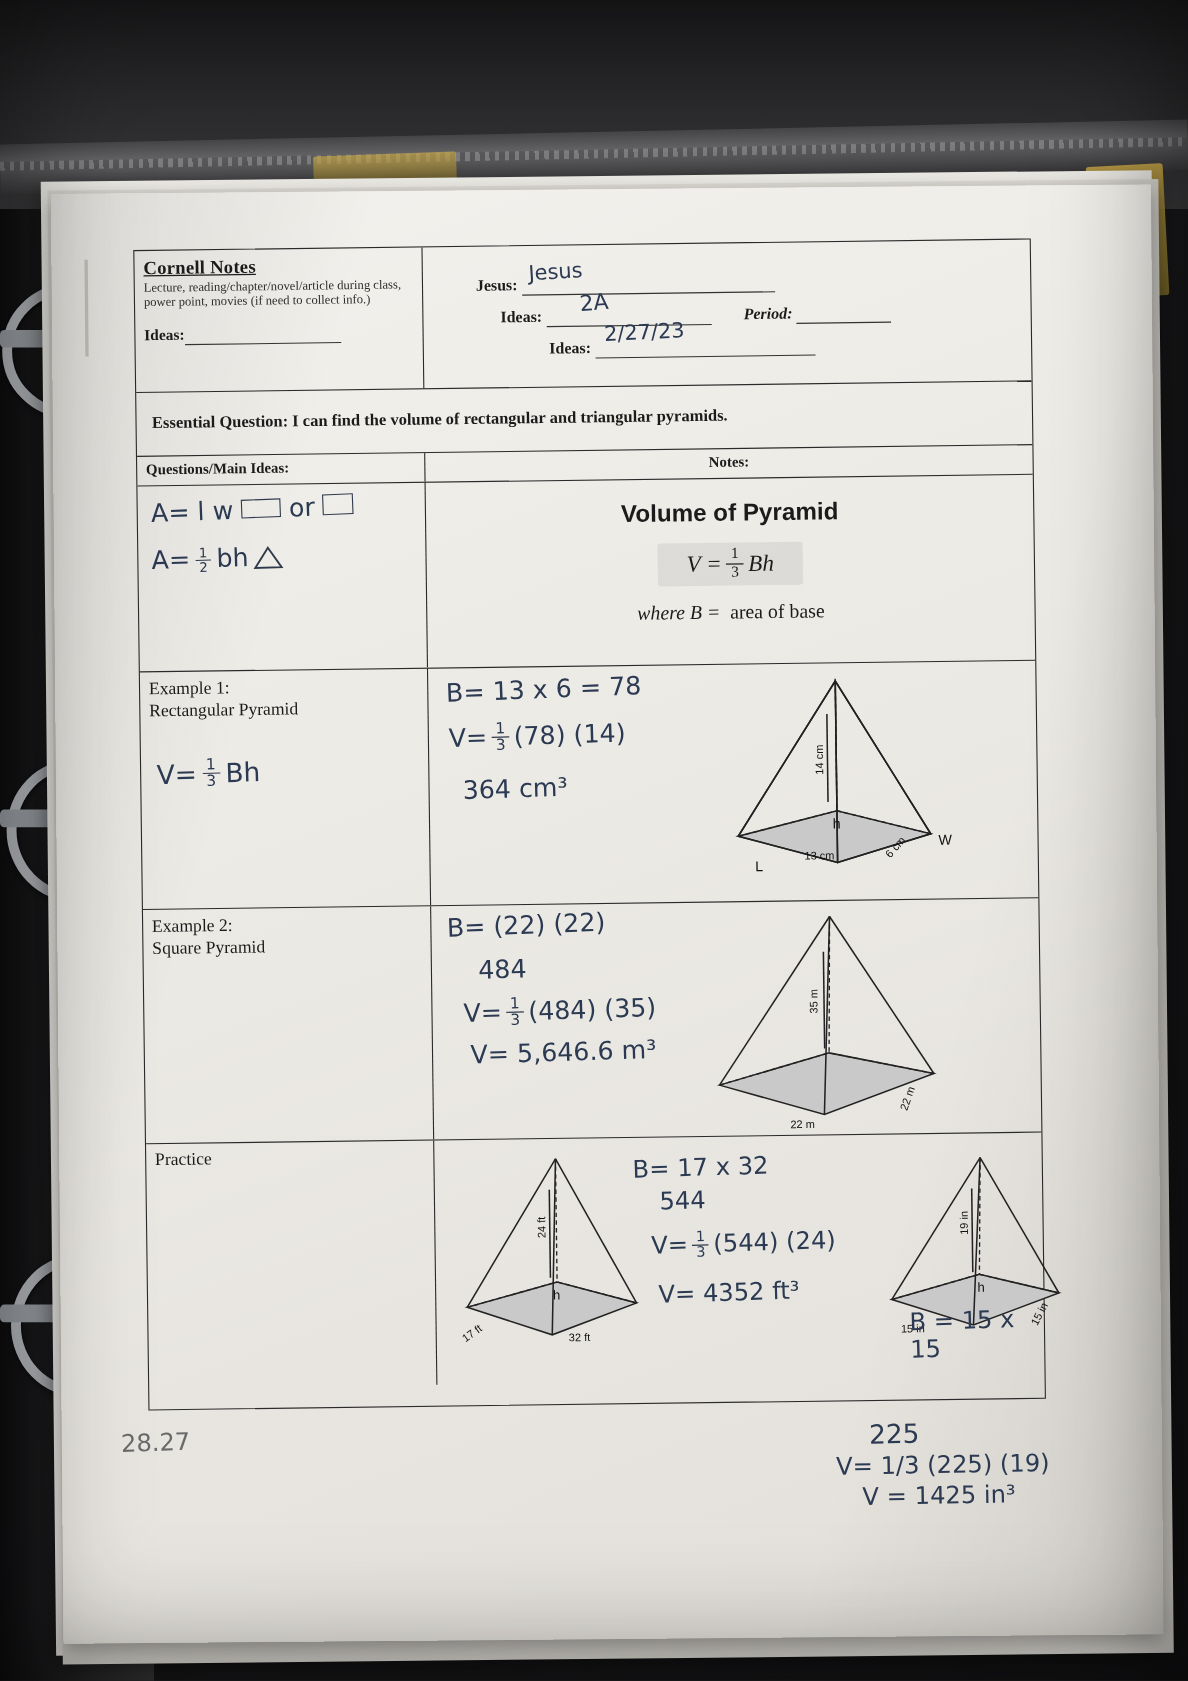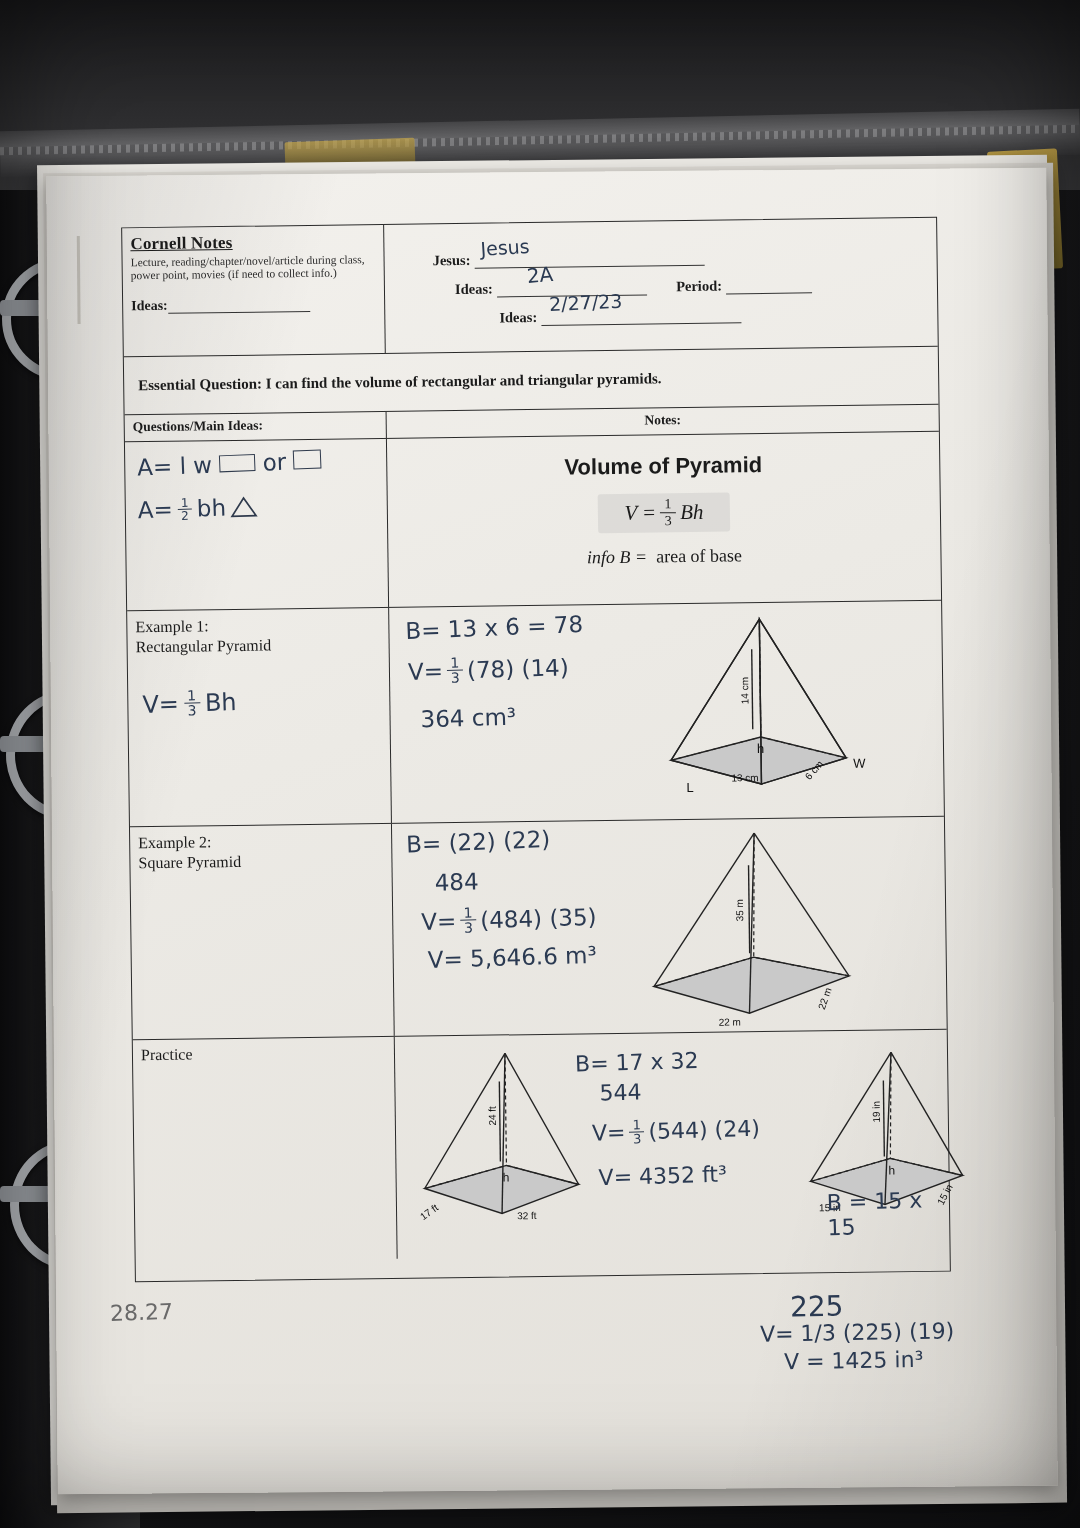--- a/index.html
+++ b/index.html
@@ -197,21 +197,21 @@
         <span class="lbl">Jesus:</span>
         <span class="ul" style="width:230px;position:relative;">
           <span class="hand blue" style="position:absolute;left:6px;top:-16px;font-size:19px;transform:rotate(-3deg);">Jesus</span>
         </span>
       </div>
       <div class="idrow" style="margin-top:12px;margin-left:62px;">
         <span class="lbl">Ideas:</span>
         <span class="ul" style="width:150px;position:relative;">
           <span class="hand blue" style="position:absolute;left:30px;top:-18px;font-size:20px;transform:rotate(-4deg);">2A</span>
         </span>
-        <span class="lbl" style="margin-left:26px;">Period:</span>
+        <span class="lbl" style="margin-left:26px;font-style:italic;">Period:</span>
         <span class="ul" style="width:86px;"></span>
       </div>
       <div class="idrow" style="margin-top:12px;margin-left:106px;">
         <span class="lbl">Ideas:</span>
         <span class="ul" style="width:200px;position:relative;">
           <span class="hand blue" style="position:absolute;left:8px;top:-18px;font-size:19px;transform:rotate(-2deg);">2/27/23</span>
         </span>
       </div>
     </div>
   </div>
@@ -253,21 +253,21 @@
         <div class="formula">
           <span><i>V</i> =</span>
           <span class="frac">
               <span class="num">1</span>
               <span class="bar"></span>
               <span class="den">3</span>
             </span>
           <span><i>Bh</i></span>
         </div>
       </div>
-      <div class="where"><i>info B =</i>&nbsp; area of base</div>
+      <div class="where"><i>where B =</i>&nbsp; area of base</div>
     </div>
   </div>
 
   <div class="row">
     <div class="cell-l" style="height:215px;">
       <div class="ex-label">Example 1:<br>Rectangular Pyramid</div>
       <div class="hand blue" style="position:absolute;left:14px;top:78px;font-size:24px;display:flex;align-items:center;gap:5px;transform:rotate(-1deg);">
         <span>V=</span>
         <span class="frac-h" style="font-size:14px;">
             <span>1</span>
@@ -392,19 +392,19 @@
         <text class="lbl-sm" x="146" y="160" transform="rotate(-62 146,160)">15 in</text>
         <text class="lbl-sm" x="92" y="128" style="font-size:12px;">h</text>
       </svg>
 
       <div class="hand blue" style="position:absolute;left:430px;top:158px;font-size:22px;transform:rotate(-1deg);">B = 15 x 15</div>
     </div>
   </div>
 
 </div>
 
-<div class="hand blue" style="position:absolute;left:790px;top:1290px;font-size:28px;transform:rotate(-1deg);">225</div>
+<div class="hand blue" style="position:absolute;left:790px;top:1290px;font-size:24px;transform:rotate(-1deg);">225</div>
 <div class="hand blue" style="position:absolute;left:760px;top:1320px;font-size:22px;transform:rotate(-1deg);">V= 1/3 (225) (19)</div>
 <div class="hand blue" style="position:absolute;left:784px;top:1348px;font-size:22px;transform:rotate(-1deg);">V = 1425 in³</div>
 
 <div class="pencil-note" style="left:110px;top:1300px;font-size:22px;transform:rotate(-2deg);">28.27</div>
 
 <div class="edge-shadow"></div>
 
 </body></html>

